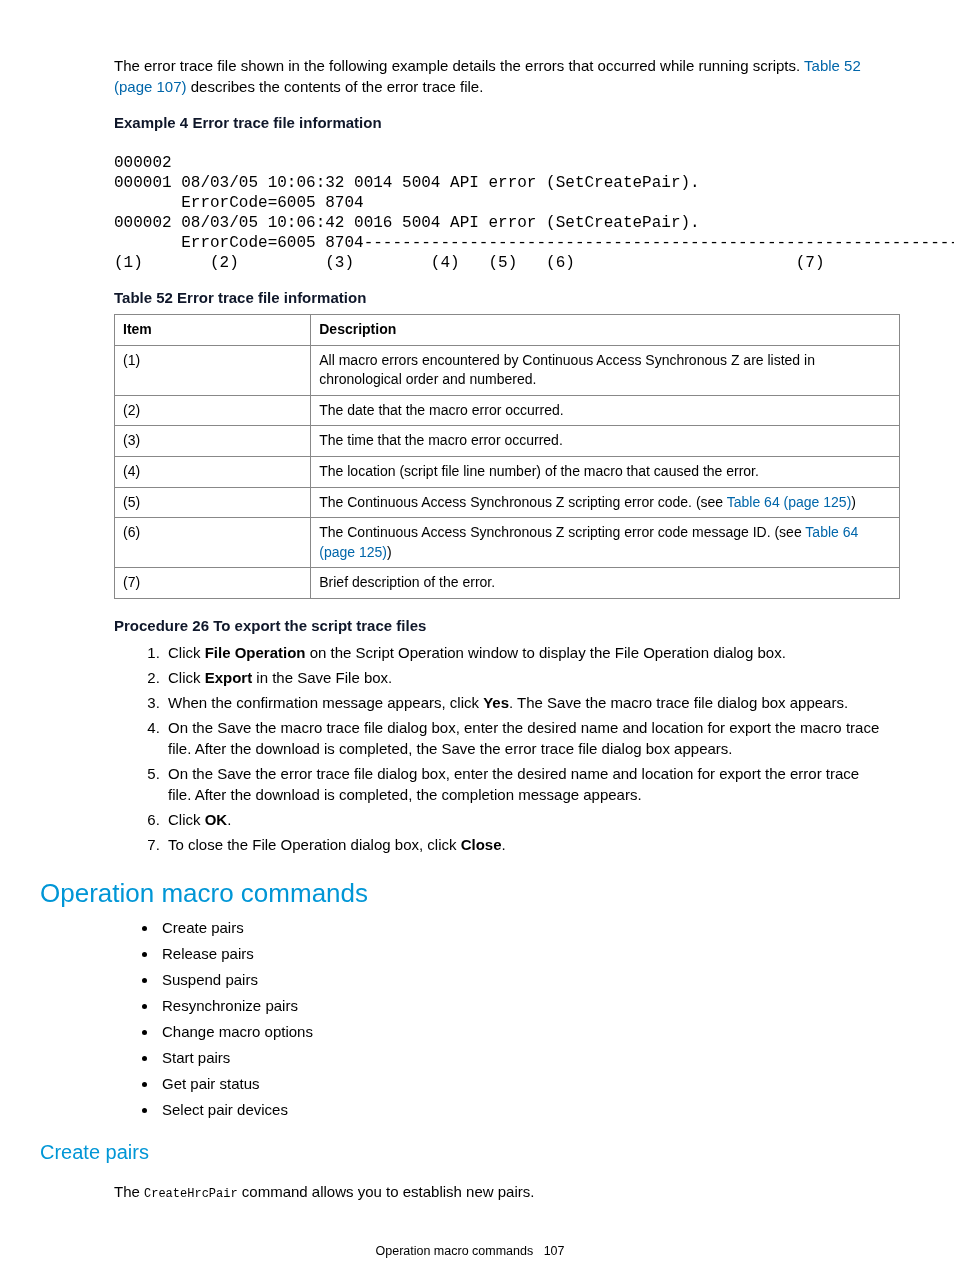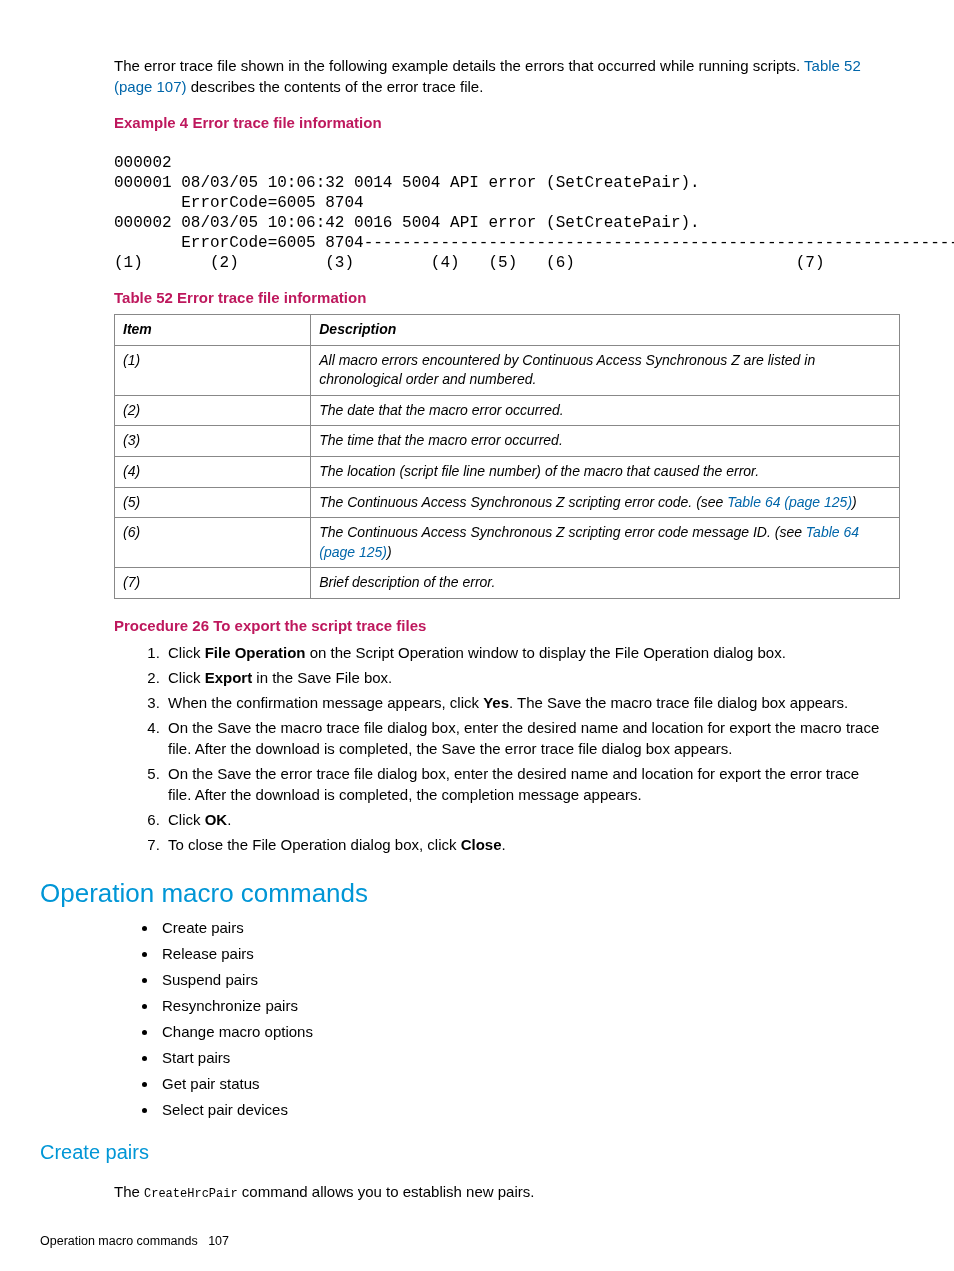--- a/index.html
+++ b/index.html
@@ -16,38 +16,37 @@
     margin-left: 74px;
     margin-right: 14px;
   }
   a.link {
     color: #0066aa;
     text-decoration: none;
   }
   .example-title,
   .table-title,
   .procedure-title {
-    color: #be185d;
+    color: #0f172a;
     font-weight: bold;
     font-size: 15px;
     margin: 14px 0 6px 0;
   }
   pre.codeblock {
     font-family: "Courier New", monospace;
     font-size: 16px;
     line-height: 1.25;
     margin: 20px 0 10px 0;
     white-space: pre;
   }
   table.data {
     border-collapse: collapse;
     width: 100%;
     margin: 6px 0 16px 0;
     font-size: 14px;
-    font-style: italic;
   }
   table.data th,
   table.data td {
     border: 1px solid #888;
     padding: 5px 8px;
     text-align: left;
     vertical-align: top;
   }
   table.data th {
     font-weight: bold;
@@ -80,23 +79,23 @@
   ul.bullets {
     list-style: disc;
     margin: 4px 0 10px 0;
     padding-left: 44px;
   }
   ul.bullets li {
     margin: 5px 0;
     padding-left: 4px;
   }
   .footer {
-    text-align: left;
+    text-align: center;
     font-size: 12.5px;
-    margin-top: 30px;
+    margin-top: 40px;
     margin-right: 14px;
   }
   code.inline {
     font-family: "Courier New", monospace;
     font-size: 12px;
   }
 </style>
 </head>
 <body>
 

